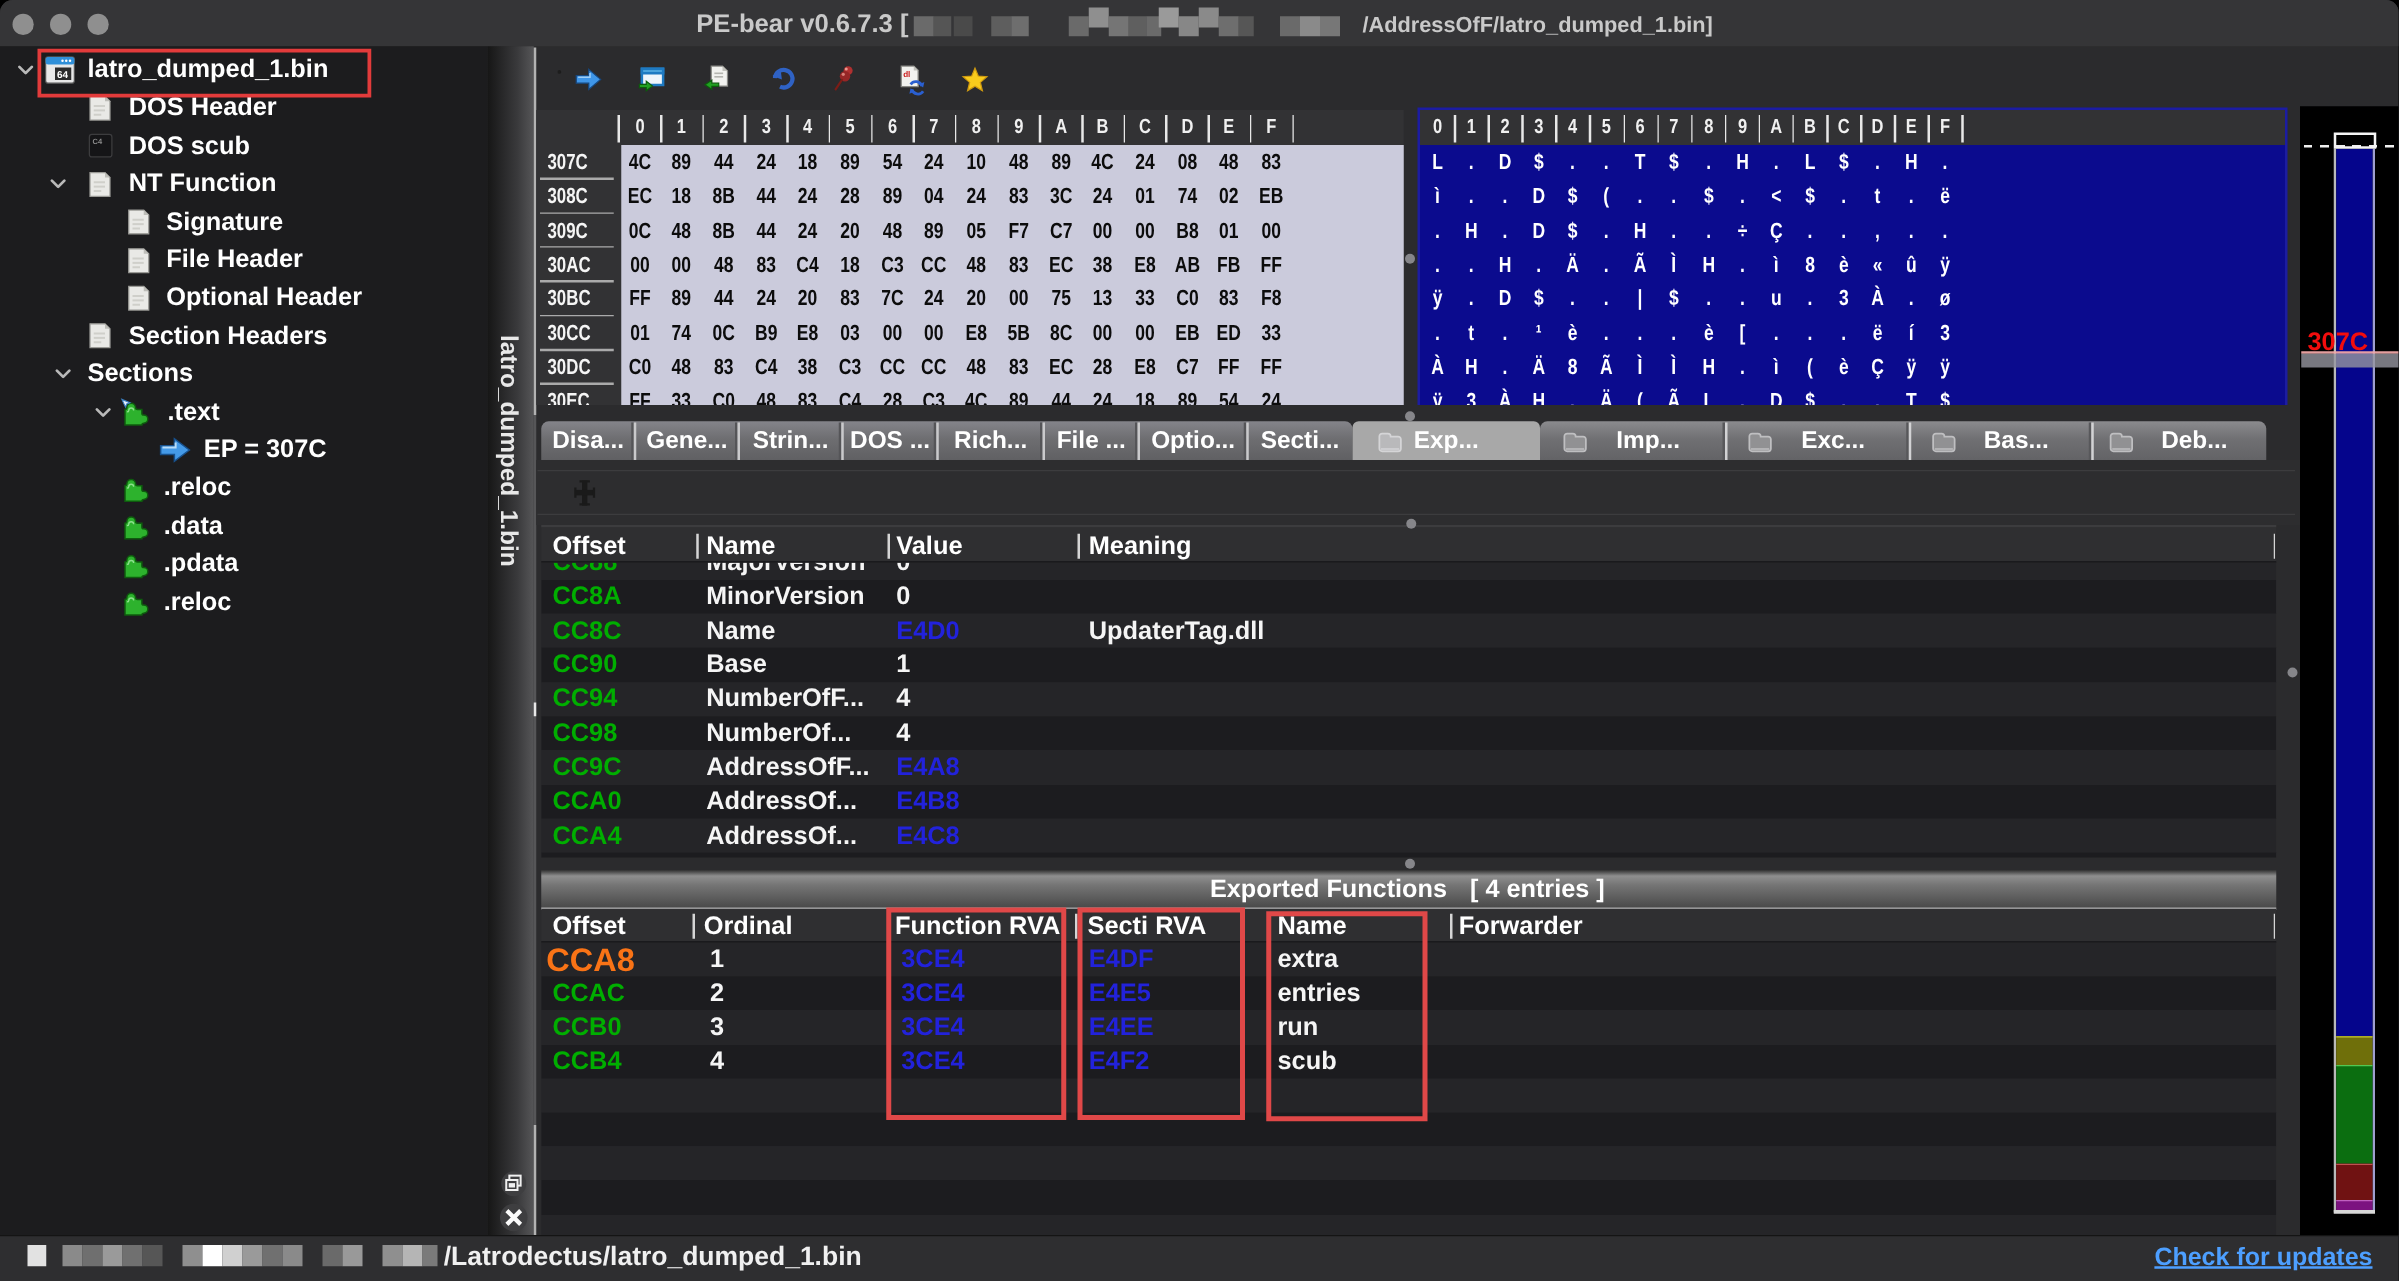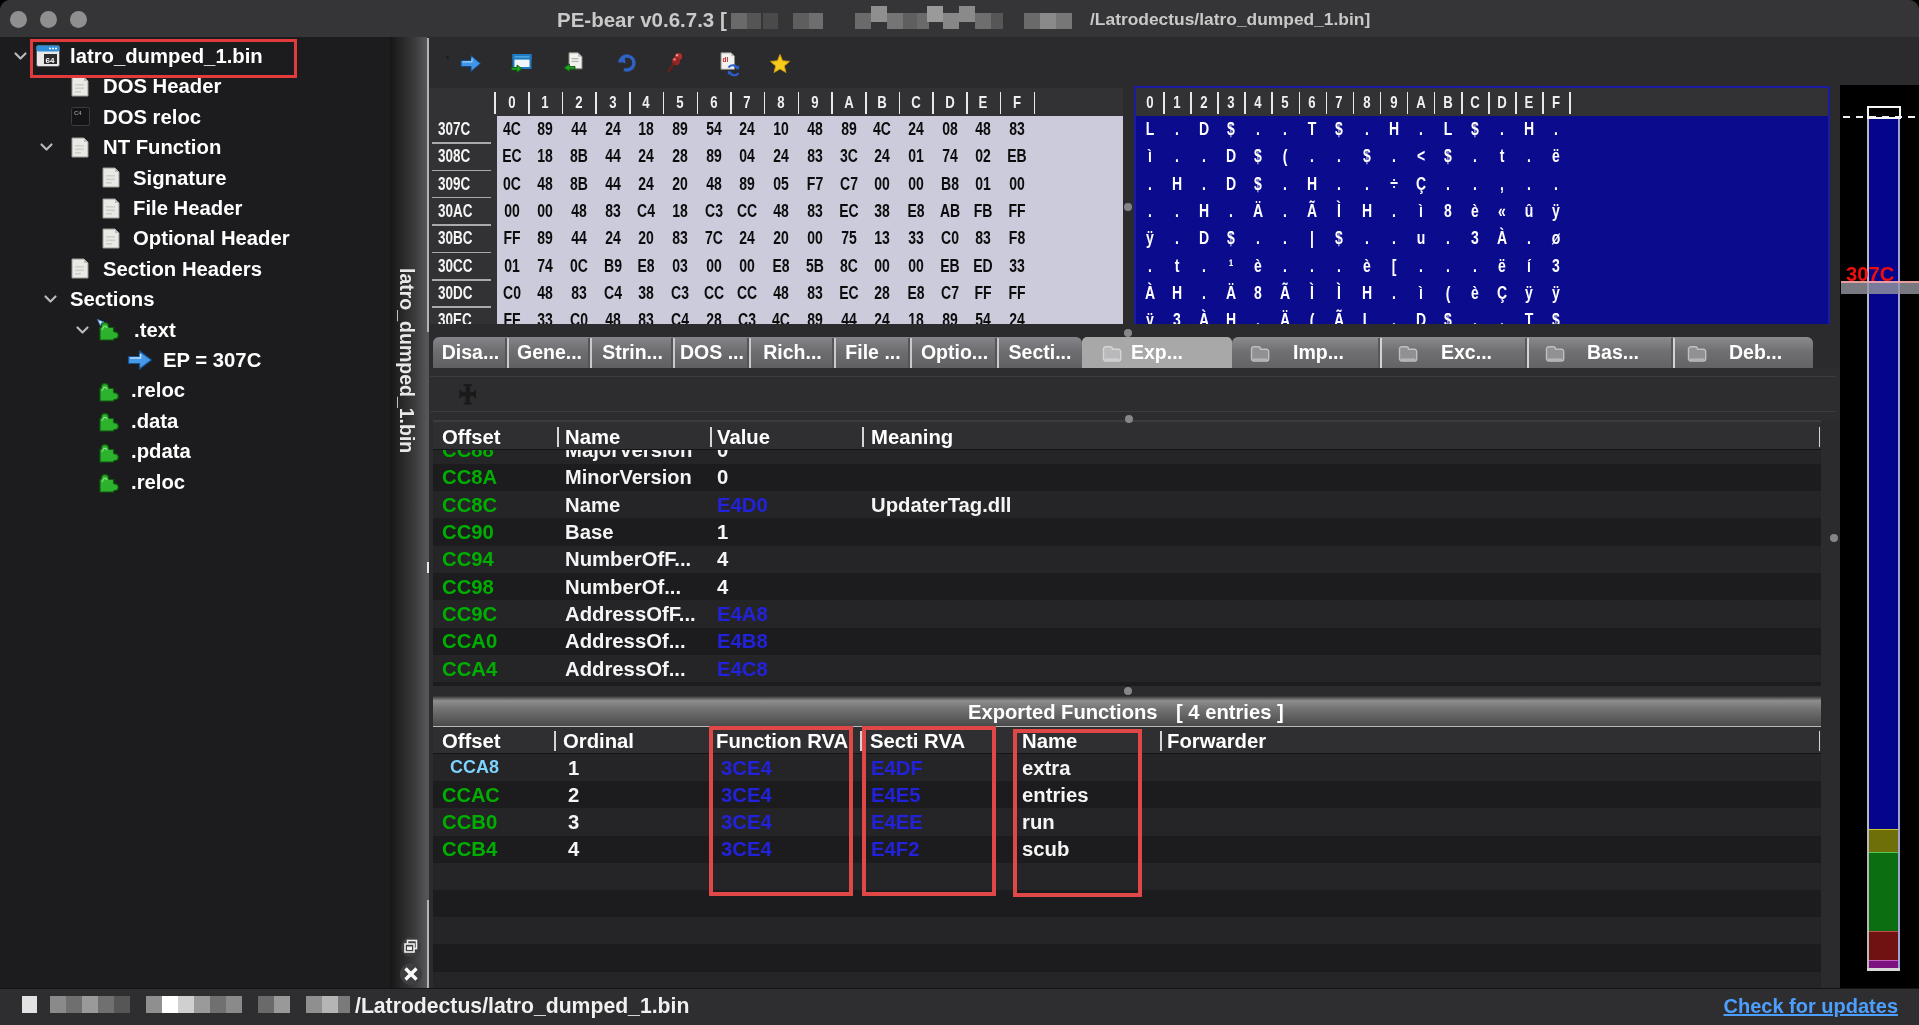--- a/index.html
+++ b/index.html
@@ -27,21 +27,21 @@
 <div class="r" style="left:903px;top:13px;width:14px;height:16px;background:#5f5f5f;"></div>
 <div class="r" style="left:917px;top:13px;width:12px;height:16px;background:#6a6a6a;"></div>
 <div class="r" style="left:927px;top:6px;width:16px;height:16px;background:#9a9a9a;"></div>
 <div class="r" style="left:943px;top:13px;width:16px;height:16px;background:#878787;"></div>
 <div class="r" style="left:959px;top:6px;width:16px;height:16px;background:#8a8a8a;"></div>
 <div class="r" style="left:975px;top:13px;width:16px;height:16px;background:#6e6e6e;"></div>
 <div class="r" style="left:991px;top:13px;width:12px;height:16px;background:#565656;"></div>
 <div class="r" style="left:1024px;top:13px;width:16px;height:16px;background:#6a6a6a;"></div>
 <div class="r" style="left:1040px;top:13px;width:16px;height:16px;background:#8a8a8a;"></div>
 <div class="r" style="left:1056px;top:13px;width:16px;height:16px;background:#777777;"></div>
-<div class="t " style="left:1090px;top:19.5px;font-size:17.4px;color:#c9c9c9;transform:translateY(-50%);">/Latrodectus/latro_dumped_1.bin]</div>
+<div class="t " style="left:1090px;top:19.5px;font-size:17.4px;color:#c9c9c9;transform:translateY(-50%);">/AddressOfF/latro_dumped_1.bin]</div>
 <div class="r" style="left:0px;top:37px;width:390px;height:951px;background:#1c1c1e;"></div>
 <svg style="left:14px;top:52px" width="13" height="8" viewBox="0 0 13 8">
       <polyline points="1.5,1.5 6.5,6.5 11.5,1.5" fill="none" stroke="#b9b9b9" stroke-width="2.2" stroke-linecap="round" stroke-linejoin="round"></polyline>
     </svg>
 <svg style="left:36px;top:45px" width="24" height="22" viewBox="0 0 24 22">
       <rect x="0.5" y="0.5" width="23" height="21" rx="2" fill="#e8e8e8" stroke="#555"></rect>
       <rect x="0.5" y="0.5" width="23" height="6" rx="2" fill="#2f8fd8"></rect>
       <circle cx="17" cy="3.5" r="1" fill="#fff"></circle>
       <circle cx="20" cy="3.5" r="1" fill="#fff"></circle>
       <circle cx="14" cy="3.5" r="1" fill="#fff"></circle>
@@ -54,21 +54,21 @@
       <path d="M13 1 l4 4 h-4 z" fill="#bdbdb8"></path>
       <rect x="4" y="8" width="9" height="1.6" fill="#cfcfca"></rect>
       <rect x="4" y="11.5" width="9" height="1.6" fill="#cfcfca"></rect>
       <rect x="4" y="15" width="6" height="1.6" fill="#cfcfca"></rect>
     </svg>
 <div class="t " style="left:103px;top:86.4px;font-size:20.3px;color:#ffffff;transform:translateY(-50%);">DOS Header</div>
 <svg style="left:71px;top:107.3px" width="19" height="19" viewBox="0 0 19 19">
       <rect x="0.5" y="0.5" width="18" height="18" rx="2" fill="#151517" stroke="#3c3c3e"></rect>
       <text x="3" y="8" font-family="Liberation Sans" font-size="6" font-weight="bold" fill="#8a8a8a">C4</text>
     </svg>
-<div class="t " style="left:103px;top:116.8px;font-size:20.3px;color:#ffffff;transform:translateY(-50%);">DOS reloc</div>
+<div class="t " style="left:103px;top:116.8px;font-size:20.3px;color:#ffffff;transform:translateY(-50%);">DOS scub</div>
 <svg style="left:40px;top:143.2px" width="13" height="8" viewBox="0 0 13 8">
       <polyline points="1.5,1.5 6.5,6.5 11.5,1.5" fill="none" stroke="#b9b9b9" stroke-width="2.2" stroke-linecap="round" stroke-linejoin="round"></polyline>
     </svg>
 <svg style="left:71px;top:136.7px" width="18" height="21" viewBox="0 0 18 21">
       <path d="M1 1 h12 l4 4 v15 h-16 z" fill="#e9e9e6" stroke="#9a9a96" stroke-width="1"></path>
       <path d="M13 1 l4 4 h-4 z" fill="#bdbdb8"></path>
       <rect x="4" y="8" width="9" height="1.6" fill="#cfcfca"></rect>
       <rect x="4" y="11.5" width="9" height="1.6" fill="#cfcfca"></rect>
       <rect x="4" y="15" width="6" height="1.6" fill="#cfcfca"></rect>
     </svg>
@@ -664,21 +664,21 @@
 <div class="r" style="left:557px;top:426.5px;width:1.6px;height:20px;background:#d5d5d5;"></div>
 <div class="r" style="left:710px;top:426.5px;width:1.6px;height:20px;background:#d5d5d5;"></div>
 <div class="r" style="left:862px;top:426.5px;width:1.6px;height:20px;background:#d5d5d5;"></div>
 <div class="r" style="left:1818.5px;top:426.5px;width:1.6px;height:20px;background:#d5d5d5;"></div>
 <div class="r" style="left:433px;top:449.2px;width:1388px;height:1px;background:#151517;"></div>
 <div class="r" style="left:433px;top:696px;width:1388px;height:30px;background:linear-gradient(180deg,#303030 0%,#8f8f8f 16%,#757575 40%,#4a4a4a 100%);border-bottom:2px solid #b9b9b9;"></div>
 <div class="t " style="left:968px;top:711.5px;font-size:20.2px;color:#ffffff;transform:translateY(-50%);">Exported Functions</div>
 <div class="t " style="left:1176px;top:711.5px;font-size:20.2px;color:#ffffff;transform:translateY(-50%);">[ 4 entries ]</div>
 <div class="r" style="left:433px;top:754px;width:1388px;height:234px;overflow:hidden;">
 <div class="r" style="left:0px;top:0.0px;width:1388px;height:27.2px;background:#252528;"></div>
-<div class="t" style="left:17px;top:13.6px;font-size:18px;color:#7dd3fc;transform:translateY(-50%);">CCA8</div>
+<div class="t" style="left:4px;top:13.6px;font-size:26px;color:#f97316;transform:translateY(-50%);">CCA8</div>
 <div class="t" style="left:135px;top:13.6px;font-size:20.3px;color:#f5f5f5;transform:translateY(-50%);">1</div>
 <div class="t" style="left:288px;top:13.6px;font-size:20.3px;color:#2222db;transform:translateY(-50%);">3CE4</div>
 <div class="t" style="left:438px;top:13.6px;font-size:20.3px;color:#2222db;transform:translateY(-50%);">E4DF</div>
 <div class="t" style="left:589px;top:13.6px;font-size:20.3px;color:#f5f5f5;transform:translateY(-50%);">extra</div>
 <div class="r" style="left:0px;top:27.2px;width:1388px;height:27.2px;background:#1c1c1f;"></div>
 <div class="t" style="left:9px;top:40.8px;font-size:20px;color:#00ae00;transform:translateY(-50%);">CCAC</div>
 <div class="t" style="left:135px;top:40.8px;font-size:20.3px;color:#f5f5f5;transform:translateY(-50%);">2</div>
 <div class="t" style="left:288px;top:40.8px;font-size:20.3px;color:#2222db;transform:translateY(-50%);">3CE4</div>
 <div class="t" style="left:438px;top:40.8px;font-size:20.3px;color:#2222db;transform:translateY(-50%);">E4E5</div>
 <div class="t" style="left:589px;top:40.8px;font-size:20.3px;color:#f5f5f5;transform:translateY(-50%);">entries</div>

